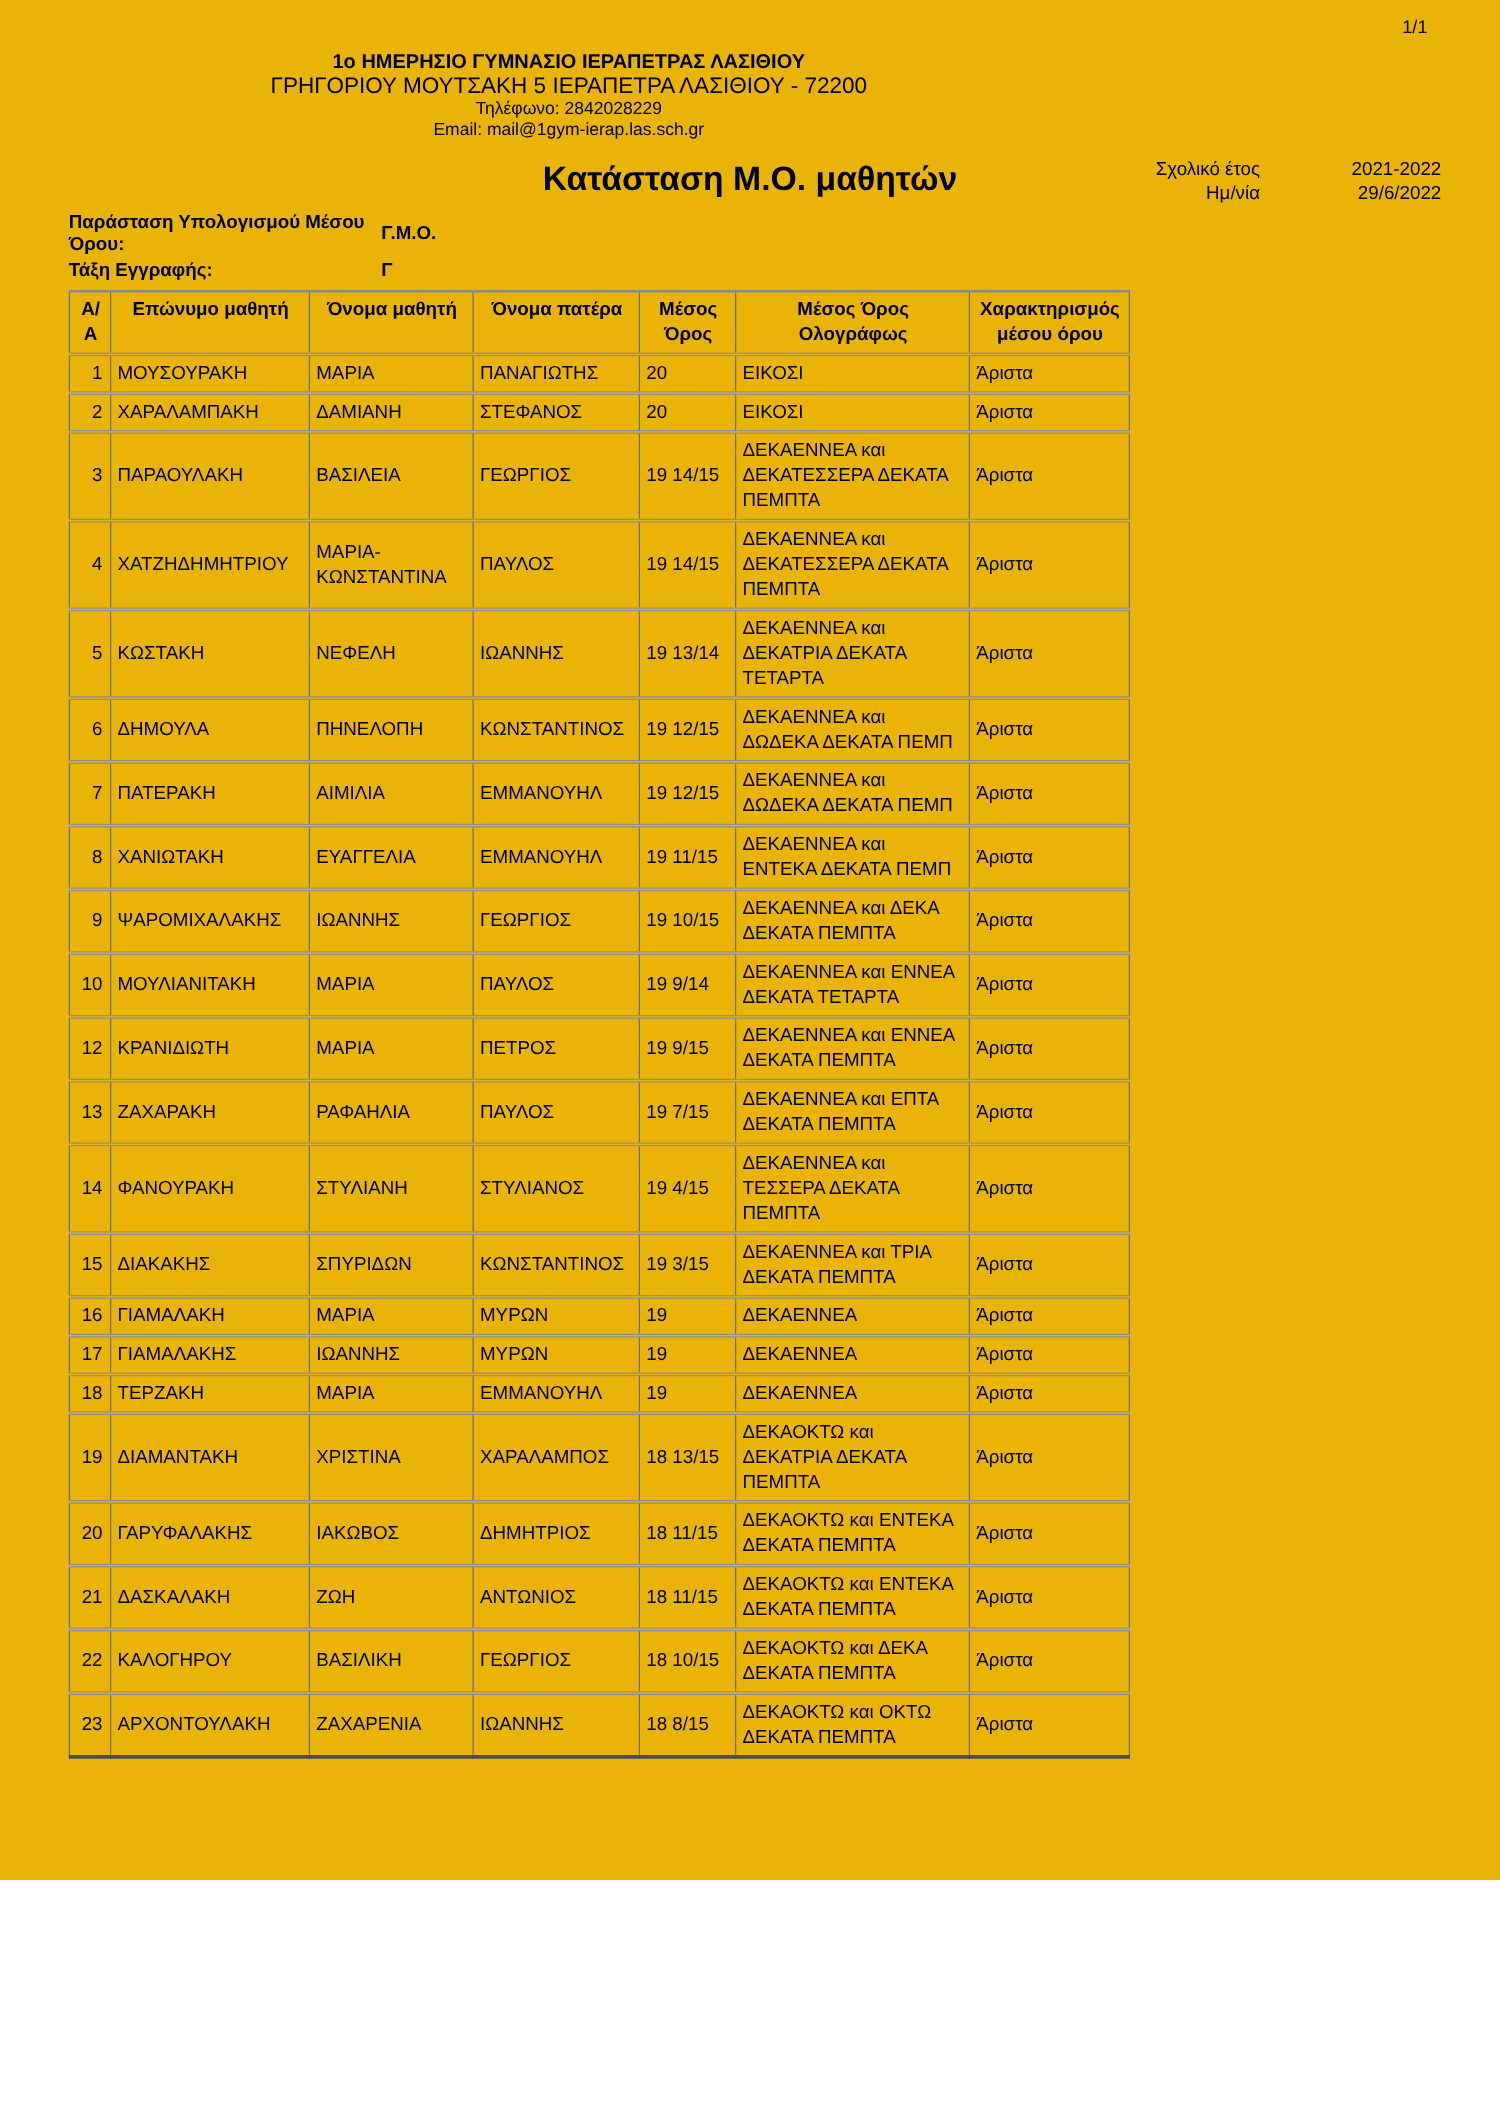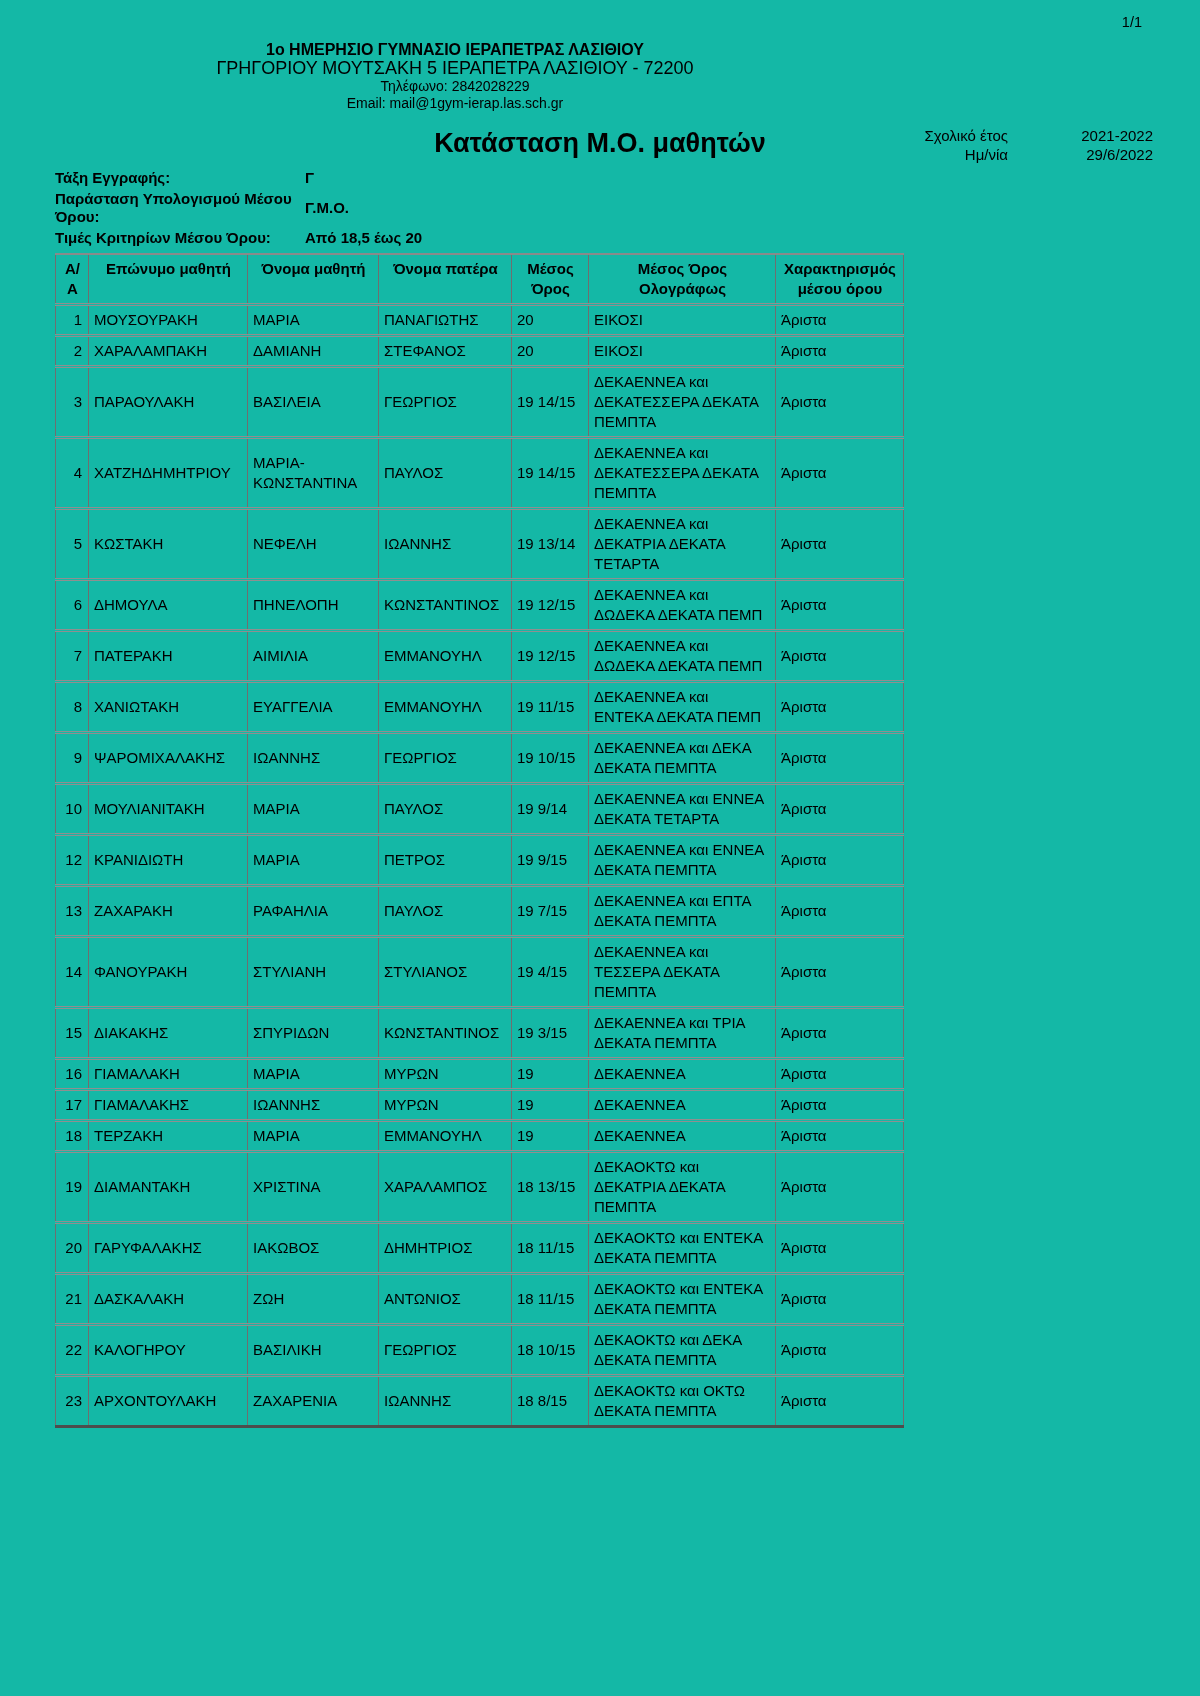--- a/index.html
+++ b/index.html
@@ -1,20 +1,20 @@
 <!DOCTYPE html>
 <html lang="el"><head>
 <meta charset="utf-8">
 <style>
   html,body { margin:0; padding:0; }
   body {
     width:1200px; height:1696px; background:#ffffff;
     font-family:"Liberation Sans", sans-serif; color:#000;
   }
-  .page { position:relative; width:1200px; height:1696px; overflow:hidden; background:#14b8a6; }
+  .page { position:relative; width:1200px; height:1504px; overflow:hidden; background:#eab308; }
 
   .page-num { position:absolute; top:14px; right:58px; font-size:14.5px; }
 
   .school-header { margin:40px 0 0 55px; width:800px; text-align:center; }
   .school-name    { font-weight:bold; font-size:16px; line-height:19px; }
   .school-address { font-size:18px;   line-height:19px; }
   .school-phone   { font-size:14px;   line-height:17px; }
   .school-email   { font-size:14px;   line-height:17px; }
 
   .year-block { position:absolute; top:126px; right:47px; font-size:15px; line-height:19px; }
@@ -82,30 +82,26 @@
     <div class="year-row">
       <div class="year-label">Ημ/νία</div>
       <div class="year-value">29/6/2022</div>
     </div>
   </div>
 
   <div class="doc-title">Κατάσταση Μ.Ο. μαθητών</div>
 
   <div class="meta">
     <div class="meta-row">
-      <div class="meta-label">Τάξη Εγγραφής:</div>
-      <div class="meta-value">Γ</div>
-    </div>
-    <div class="meta-row">
       <div class="meta-label">Παράσταση Υπολογισμού Μέσου Όρου:</div>
       <div class="meta-value">Γ.Μ.Ο.</div>
     </div>
     <div class="meta-row">
-      <div class="meta-label">Τιμές Κριτηρίων Μέσου Όρου:</div>
-      <div class="meta-value">Από 18,5 έως 20</div>
+      <div class="meta-label">Τάξη Εγγραφής:</div>
+      <div class="meta-value">Γ</div>
     </div>
   </div>
 
   <table class="grades">
     <colgroup>
       <col class="c0">
         <col class="c1">
         <col class="c2">
         <col class="c3">
         <col class="c4">

